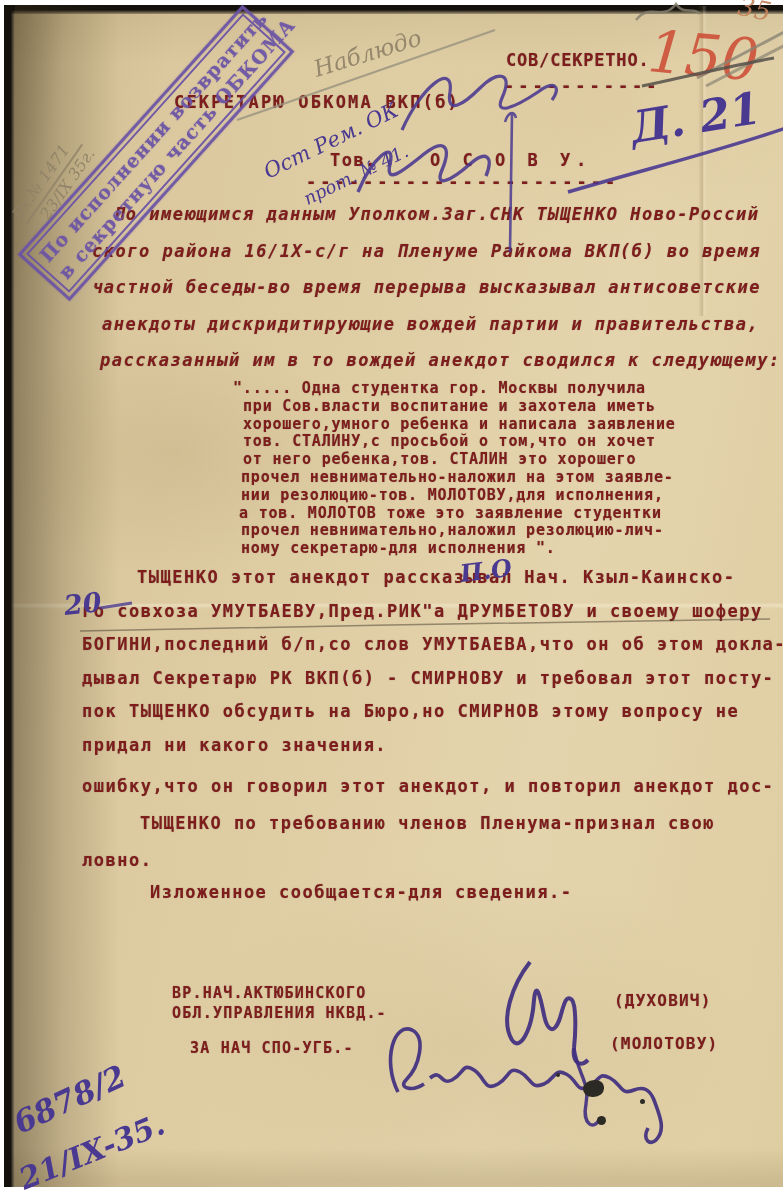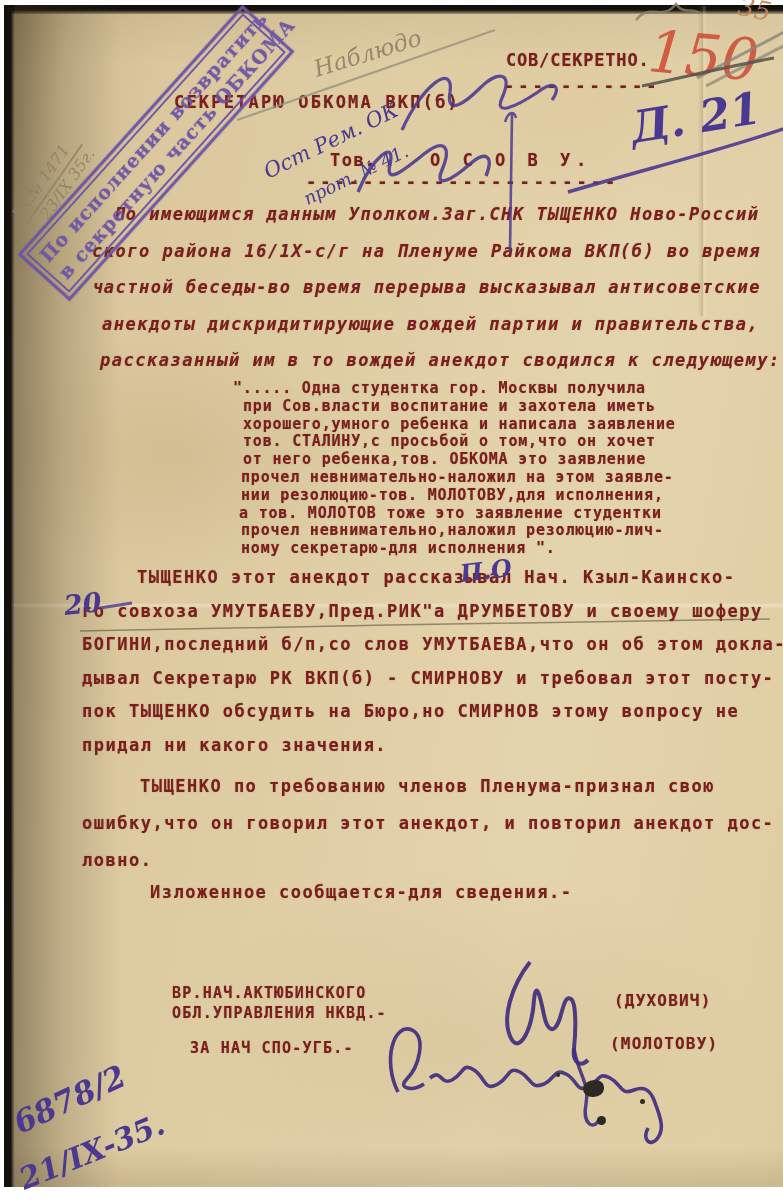--- a/index.html
+++ b/index.html
@@ -73,40 +73,40 @@
     <div class="tline" style="">частной беседы-во время перерыва высказывал антисоветские</div>
     <div class="tline" style="margin-left:10px;">анекдоты дискридитирующие вождей партии и правительства,</div>
     <div class="tline" style="margin-left:8px;">рассказанный им в то вождей анекдот сводился к следующему:</div>
   </div>
 
   <div class="typed quote" style="left:233px;top:379px;">
     <div class="tline">"..... Одна студентка гор. Москвы получила</div>
     <div class="tline" style="margin-left:10px;">при Сов.власти воспитание и захотела иметь</div>
     <div class="tline" style="margin-left:10px;">хорошего,умного ребенка и написала заявление</div>
     <div class="tline" style="margin-left:10px;">тов. СТАЛИНУ,с просьбой о том,что он хочет</div>
-    <div class="tline" style="margin-left:10px;">от него ребенка,тов. ОБКОМА это заявление</div>
+    <div class="tline" style="margin-left:10px;">от него ребенка,тов. СТАЛИН это хорошего</div>
     <div class="tline" style="margin-left:8px;">прочел невнимательно-наложил на этом заявле-</div>
     <div class="tline" style="margin-left:8px;">нии резолюцию-тов. МОЛОТОВУ,для исполнения,</div>
     <div class="tline" style="margin-left:6px;">а тов. МОЛОТОВ тоже это заявление студентки</div>
     <div class="tline" style="margin-left:8px;">прочел невнимательно,наложил резолюцию-лич-</div>
     <div class="tline" style="margin-left:8px;">ному секретарю-для исполнения ".</div>
   </div>
 
   <div class="typed p2" style="left:82px;top:567px;">
     <div class="tline" style="margin-left:55px;">ТЫЩЕНКО этот анекдот рассказывал Нач.     Кзыл-Каинско-</div>
     <div class="tline">го совхоза УМУТБАЕВУ,Пред.РИК"а ДРУМБЕТОВУ и своему шоферу</div>
     <div class="tline">БОГИНИ,последний б/п,со слов УМУТБАЕВА,что он об этом докла-</div>
     <div class="tline">дывал Секретарю РК ВКП(б) - СМИРНОВУ и требовал этот посту-</div>
     <div class="tline">пок ТЫЩЕНКО обсудить на Бюро,но СМИРНОВ этому вопросу не</div>
     <div class="tline">придал ни какого значения.</div>
   </div>
 
   <div class="typed p3" style="left:82px;top:776px;">
+    <div class="tline">ошибку,что он говорил этот анекдот, и повторил анекдот дос-</div>
     <div class="tline" style="margin-left:58px;">ТЫЩЕНКО по требованию членов Пленума-признал свою</div>
-    <div class="tline">ошибку,что он говорил этот анекдот, и повторил анекдот дос-</div>
     <div class="tline">ловно.</div>
   </div>
 
   <div class="typed" style="left:150px;top:882px;">Изложенное сообщается-для сведения.-</div>
 
   <div class="typed smallsig" style="left:172px;top:1003px;">ОБЛ.УПРАВЛЕНИЯ НКВД.-</div>
   <div class="typed smallsig" style="left:172px;top:983px;">ВР.НАЧ.АКТЮБИНСКОГО</div>
   <div class="typed smallsig" style="left:190px;top:1038px;">ЗА НАЧ СПО-УГБ.-</div>
   <div class="typed smallsig" style="left:614px;top:991px;font-size:16px;">(ДУХОВИЧ)</div>
   <div class="typed smallsig" style="left:610px;top:1034px;font-size:16px;">(МОЛОТОВУ)</div>

